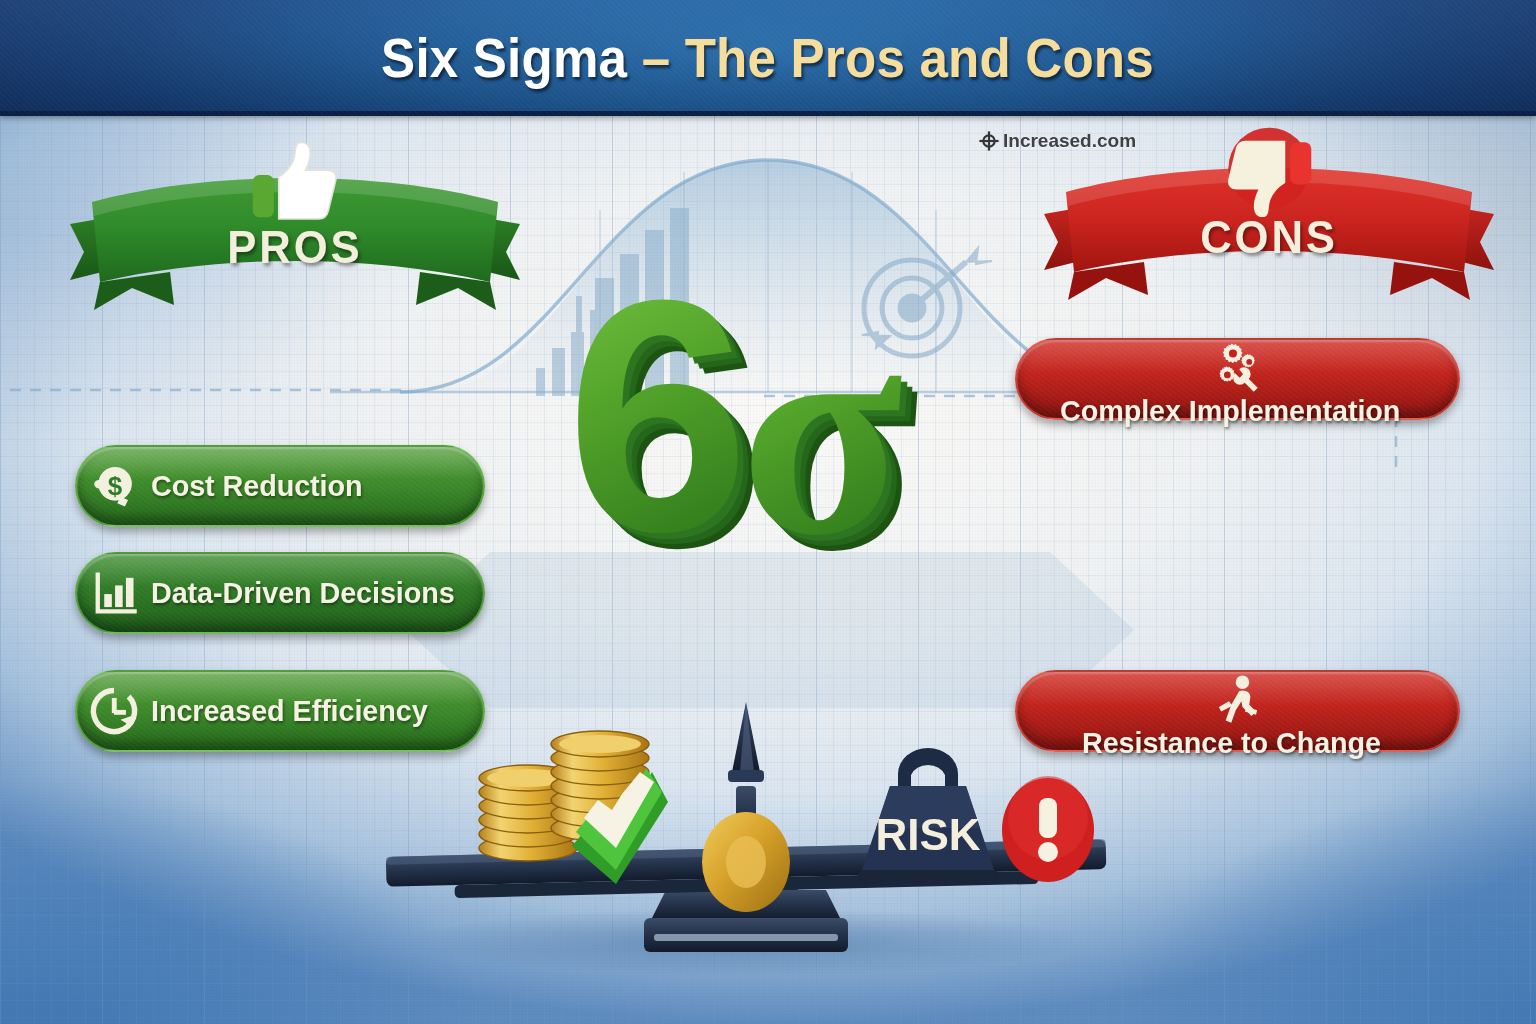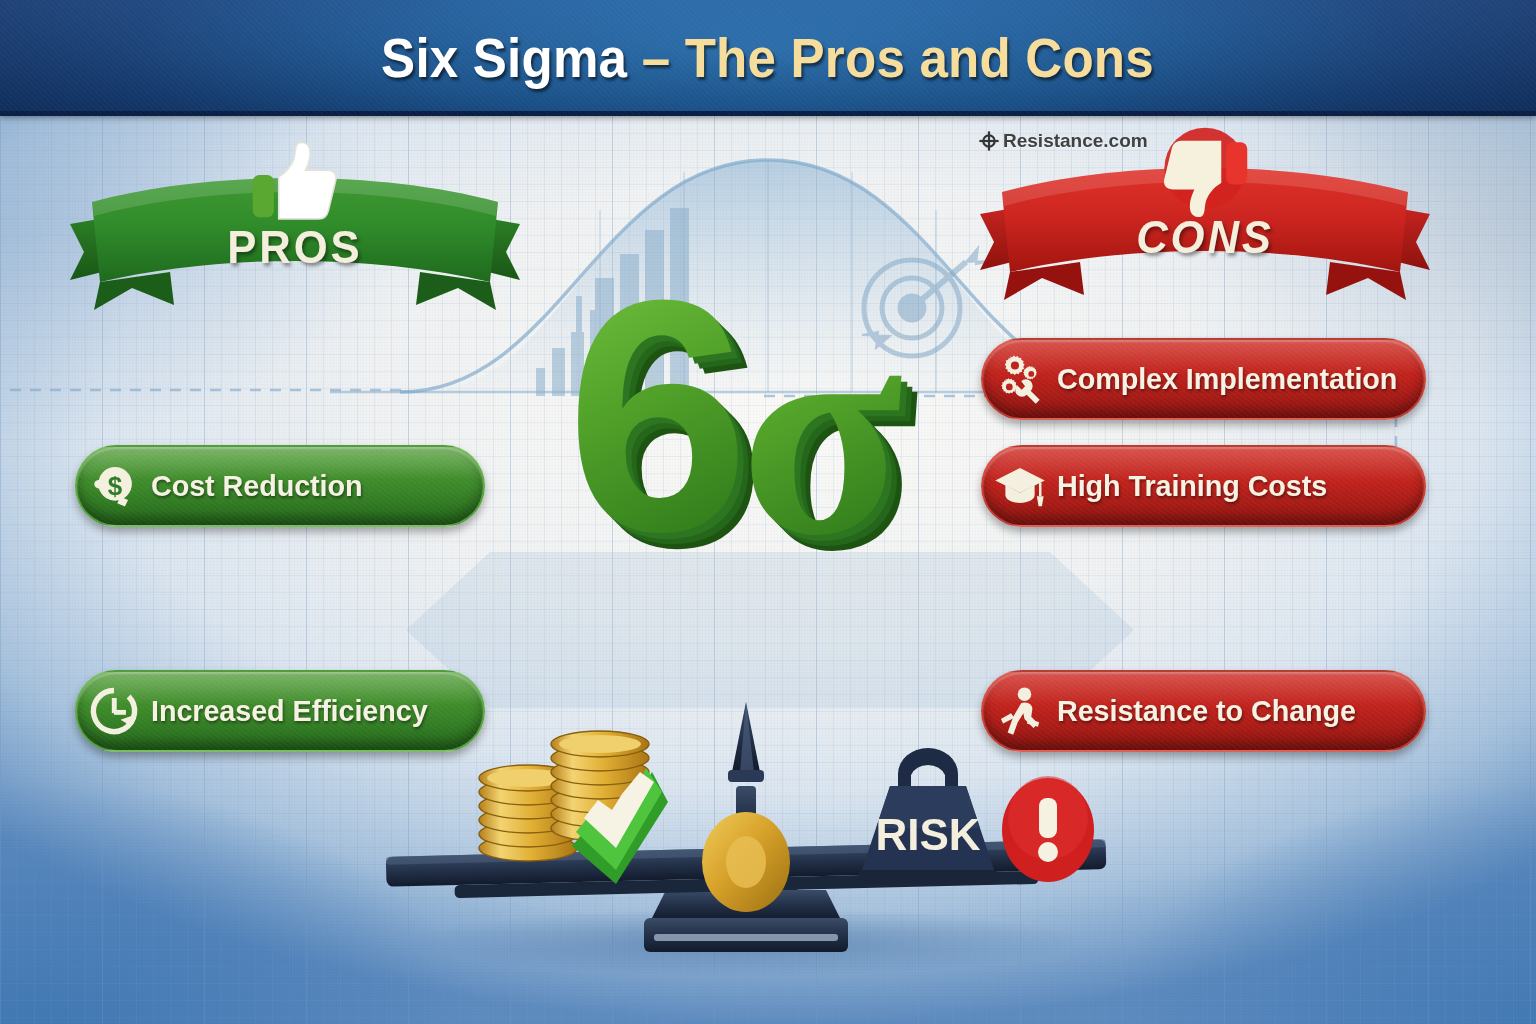--- a/index.html
+++ b/index.html
@@ -67,21 +67,21 @@
   .watermark{
     position:absolute;left:978px;top:130px;z-index:30;
     display:flex;align-items:center;gap:3px;
     font-size:19px;font-weight:bold;color:#2a2a2a;opacity:.88;
     text-shadow:0 1px 0 rgba(255,255,255,.6);
   }
 
   
   .ribbon{position:absolute;width:450px;height:150px;}
   .ribbon-pros{left:70px;top:162px;}
-  .ribbon-cons{left:980px;top:152px;font-style:italic;}
+  .ribbon-cons{left:1044px;top:152px;}
   .ribbon .thumb{position:absolute;left:50%;top:-26px;transform:translateX(-50%);z-index:5;}
   .ribbon .label{
     position:absolute;left:0;right:0;top:58px;text-align:center;z-index:6;
     font-size:46px;font-weight:bold;letter-spacing:3px;
     color:#f3efdc;text-shadow:2px 3px 4px rgba(0,0,0,.42);
     transform:scaleX(.95);
   }
 
   
   .pill{
@@ -106,29 +106,30 @@
       inset 0 2px 2px rgba(255,255,255,.28),
       inset 0 -7px 12px rgba(0,0,0,.35),
       0 5px 9px rgba(0,0,0,.32);
   }
   .pill-green.alt{
     background:
       linear-gradient(to bottom, rgba(255,255,255,.26) 0%, rgba(255,255,255,0) 42%),
       linear-gradient(to bottom, #4e9b33 0%, #3d8a2a 46%, #23681a 100%);
   }
   .pill-red{
-    left:981px;width:445px;
+    left:1015px;width:445px;
     background:
       linear-gradient(to bottom, rgba(255,255,255,.20) 0%, rgba(255,255,255,0) 44%),
       linear-gradient(to bottom, #cf2a22 0%, #bf211b 46%, #8e1410 100%);
     border:2px solid rgba(235,110,95,.45);
     box-shadow:
       inset 0 2px 2px rgba(255,255,255,.25),
       inset 0 -7px 12px rgba(0,0,0,.32),
       0 5px 9px rgba(0,0,0,.32);
+    flex-direction: column;
   }
   .pill::after{
     content:"";position:absolute;inset:0;border-radius:41px;pointer-events:none;
     background-image:repeating-linear-gradient(38deg, rgba(255,255,255,.05) 0 2px, transparent 2px 4px);
     opacity:.5;
   }
   .y0{top:338px;} .y1{top:445px;} .y2{top:552px;} .y3{top:659px;margin-top:11px;}
 
   .sig-wrap{position:absolute;left:560px;top:230px;width:420px;height:390px;}
   .scale-wrap{position:absolute;left:376px;top:690px;width:740px;height:290px;}
@@ -201,21 +202,21 @@
   <div class="header">
     <div class="title"><span class="w">Six Sigma </span><span class="g">– The Pros and Cons</span></div>
   </div>
 
   <div class="watermark">
     <svg width="22" height="22" viewBox="0 0 24 24">
       <circle cx="12" cy="12" r="6.2" fill="none" stroke="#1c1c1c" stroke-width="2.4"></circle>
       <line x1="12" y1="1.5" x2="12" y2="22.5" stroke="#1c1c1c" stroke-width="2.4"></line>
       <line x1="1.5" y1="12" x2="22.5" y2="12" stroke="#1c1c1c" stroke-width="2.4"></line>
     </svg>
-    <span>Resistance.com</span>
+    <span>Increased.com</span>
   </div>
 
   <div class="ribbon ribbon-pros">
     <svg class="thumb" width="104" height="104" viewBox="0 0 64 64">
       <rect x="6" y="24" width="13" height="26" rx="4" fill="#5aa832"></rect>
       <path d="M22,25 C22,25 28,22 31,15 C33,10 31,4 36,4 C41,4 42,9 41,14 C40.4,17.2 38.5,21 38.5,21 L52,21 C56,21 58,24 57,27.5 L52.5,46 C51.7,49.3 49.5,51 46.5,51 L22,51 Z" fill="#ffffff"></path>
       <path d="M22,25 C22,25 28,22 31,15 C33,10 31,4 36,4 C41,4 42,9 41,14 C40.4,17.2 38.5,21 38.5,21 L52,21 C56,21 58,24 57,27.5 L52.5,46 C51.7,49.3 49.5,51 46.5,51 L22,51 Z" fill="none" stroke="#e3e3d8" stroke-width="1"></path>
     </svg>
     <svg width="450" height="150" viewBox="0 0 450 150">
       <defs>
@@ -305,20 +306,31 @@
       <svg width="52" height="52" viewBox="0 0 48 48">
         <circle cx="25" cy="22" r="15.5" fill="#f4f0df"></circle>
         <path d="M12,19 C7,17 4,22 7,25 C9.5,27.4 13,26 13,26 Z" fill="#f4f0df"></path>
         <path d="M30,34 l7,3 -3,6 -7,-3 Z" fill="#f4f0df"></path>
         <text x="25" y="32" text-anchor="middle" font-family="&quot;Liberation Sans&quot;,sans-serif" font-size="24" font-weight="bold" fill="#2f7a26">$</text>
       </svg>
     </span>
     <span class="tx">Cost Reduction</span>
   </div>
 
+  <div class="pill pill-green y2">
+    <span class="ic">
+      <svg width="52" height="52" viewBox="0 0 48 48">
+        <path d="M7,5 L11,5 L11,39 L45,39 L45,43 L7,43 Z" fill="#f4f0df"></path>
+        <rect x="15" y="25" width="7" height="12" fill="#f4f0df"></rect>
+        <rect x="25" y="17" width="7" height="20" fill="#f4f0df"></rect>
+        <rect x="35" y="10" width="7" height="27" fill="#f4f0df"></rect>
+      </svg>
+    </span>
+    <span class="tx">Data-Driven Decisions</span>
+  </div>
 
   <div class="pill pill-green alt y3">
     <span class="ic">
       <svg width="52" height="52" viewBox="0 0 48 48">
         <path d="M24,5 a19,19 0 1,0 13.5,5.6" fill="none" stroke="#f4f0df" stroke-width="5"></path>
         <rect x="22" y="12" width="4.5" height="14" fill="#f4f0df"></rect>
         <rect x="24" y="23" width="11" height="4.5" fill="#f4f0df"></rect>
         <path d="M30,32 l12,-4 -4,12 -3,-5 -5,-3 Z" fill="#f4f0df"></path>
       </svg>
     </span>
@@ -335,31 +347,20 @@
           <circle cx="34" cy="19.5" r="2.6" fill="#bf211b"></circle>
           <path d="M11,24 l1.6,.5 1.2-1.1 1.2,1 1.5-.7 .8,1.4 1.5-.1 .3,1.6 1.5,.6-.4,1.6 1.1,1.2-1,1.2 .6,1.5-1.4,.7-.1,1.6-1.6,.2-.7,1.4-1.6-.5-1.2,1.1-1.1-1-1.6,.4-.6-1.5-1.6-.2-.1-1.6-1.4-.7 .5-1.6-1-1.2 1.1-1.2-.4-1.6 1.6-.3 .6-1.5 1.6,.3 Z"></path>
           <circle cx="14.5" cy="31" r="3" fill="#bf211b"></circle>
           <path d="M25,26 a6,6 0 0,1 8.5,8.5 l8,8 -3.5,3.5 -8,-8 A6,6 0 0,1 21.5,29.5 l4,4 3,-3 -3,-4 Z"></path>
         </g>
       </svg>
     </span>
     <span class="tx">Complex Implementation</span>
   </div>
 
-  <div class="pill pill-red y1">
-    <span class="ic">
-      <svg width="54" height="54" viewBox="0 0 48 48">
-        <path d="M24,8 L46,19 L24,30 L2,19 Z" fill="#f4f0df"></path>
-        <path d="M11,23 L11,32 C11,36 17,39 24,39 C31,39 37,36 37,32 L37,23 L24,30 Z" fill="#f4f0df"></path>
-        <path d="M42,21 L42,33" stroke="#f4f0df" stroke-width="2.2" fill="none"></path>
-        <path d="M39,33 l6,0 -1.5,9 -3,0 Z" fill="#f4f0df"></path>
-      </svg>
-    </span>
-    <span class="tx">High Training Costs</span>
-  </div>
 
 
   <div class="pill pill-red y3">
     <span class="ic">
       <svg width="54" height="54" viewBox="0 0 48 48">
         <g fill="#f4f0df">
           <circle cx="28" cy="9" r="6"></circle>
           <path d="M25,17 C30,15 35,18 35,22 L34,29 l6,6 -4,4 -8,-8 -1,-5 -5,8 -4,11 -5,-2 5,-14 Z"></path>
           <path d="M16,26 l-9,5 2,4 10,-5 Z"></path>
           <path d="M32,31 l9,3 -1,4 -10,-3 Z"></path>

